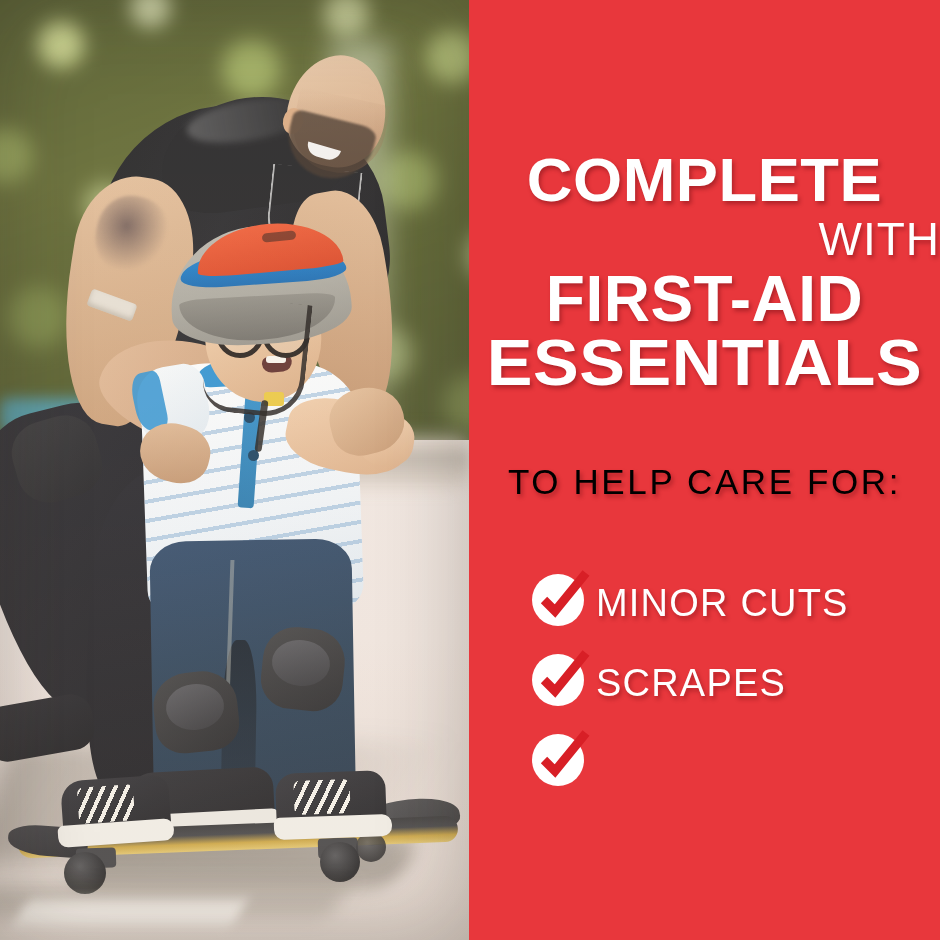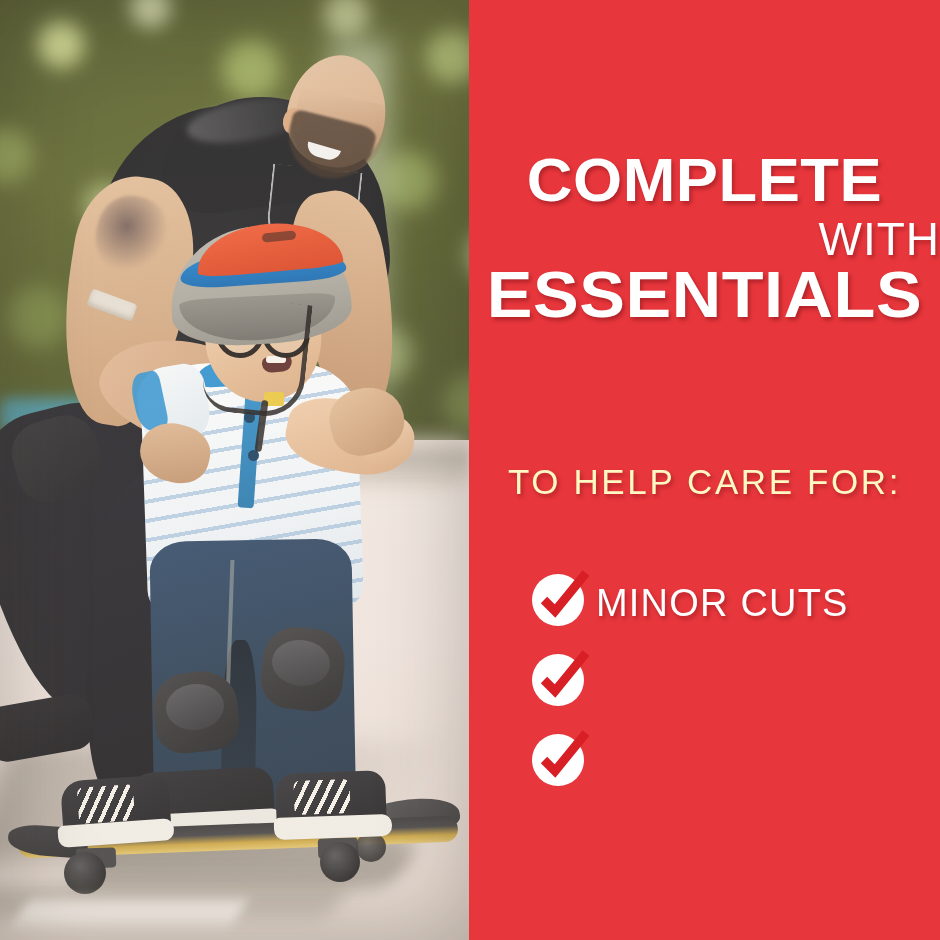--- a/index.html
+++ b/index.html
@@ -411,21 +411,21 @@
   }
   .h-first{
     font-size:64px;line-height:1.0;font-weight:bold;letter-spacing:0.5px;margin-top:4px;
   }
   .h-ess{
     font-size:64px;line-height:1.0;font-weight:bold;letter-spacing:0.5px;
     transform:scaleX(1.07);
   }
 
   .sub{
-    position:absolute;left:0;top:462px;width:471px;text-align:center;color:#fef9c3;
+    position:absolute;left:0;top:462px;width:471px;text-align:center;color:#000000;
     font-size:35px;font-weight:normal;letter-spacing:2.6px;
   }
 
   .list{
     position:absolute;left:62px;top:545px;width:409px;
   }
   .row{
     display:flex;align-items:flex-end;height:80px;
   }
   .check{
@@ -532,20 +532,21 @@
     <div class="photo-wash"></div>
     <div class="photo-vignette"></div>
   </div>
 
   <div class="panel">
     <div class="panel-inner">
 
       <div class="head-block">
         <div class="h-complete tshadow">COMPLETE</div>
         <div class="h-with tshadow">WITH</div>
+        <div class="h-first tshadow">FIRST-AID</div>
         <div class="h-ess tshadow">ESSENTIALS</div>
       </div>
 
       <div class="sub tshadow">TO HELP CARE FOR:</div>
 
       <div class="list">
 
         <div class="row">
           <div class="check">
             <svg viewBox="0 0 62 62" aria-hidden="true">
@@ -556,20 +557,21 @@
           <div class="row-label tshadow">MINOR CUTS</div>
         </div>
 
         <div class="row">
           <div class="check">
             <svg viewBox="0 0 62 62" aria-hidden="true">
               <circle cx="30" cy="33" r="26" fill="#ffffff"></circle>
               <path d="M16 33 L27 44 L58 6" fill="none" stroke="#d81f26" stroke-width="9" stroke-linecap="butt" stroke-linejoin="miter"></path>
             </svg>
           </div>
+          <div class="row-label tshadow">SCRAPES</div>
         </div>
 
         <div class="row">
           <div class="check">
             <svg viewBox="0 0 62 62" aria-hidden="true">
               <circle cx="30" cy="33" r="26" fill="#ffffff"></circle>
               <path d="M16 33 L27 44 L58 6" fill="none" stroke="#d81f26" stroke-width="9" stroke-linecap="butt" stroke-linejoin="miter"></path>
             </svg>
           </div>
         </div>

